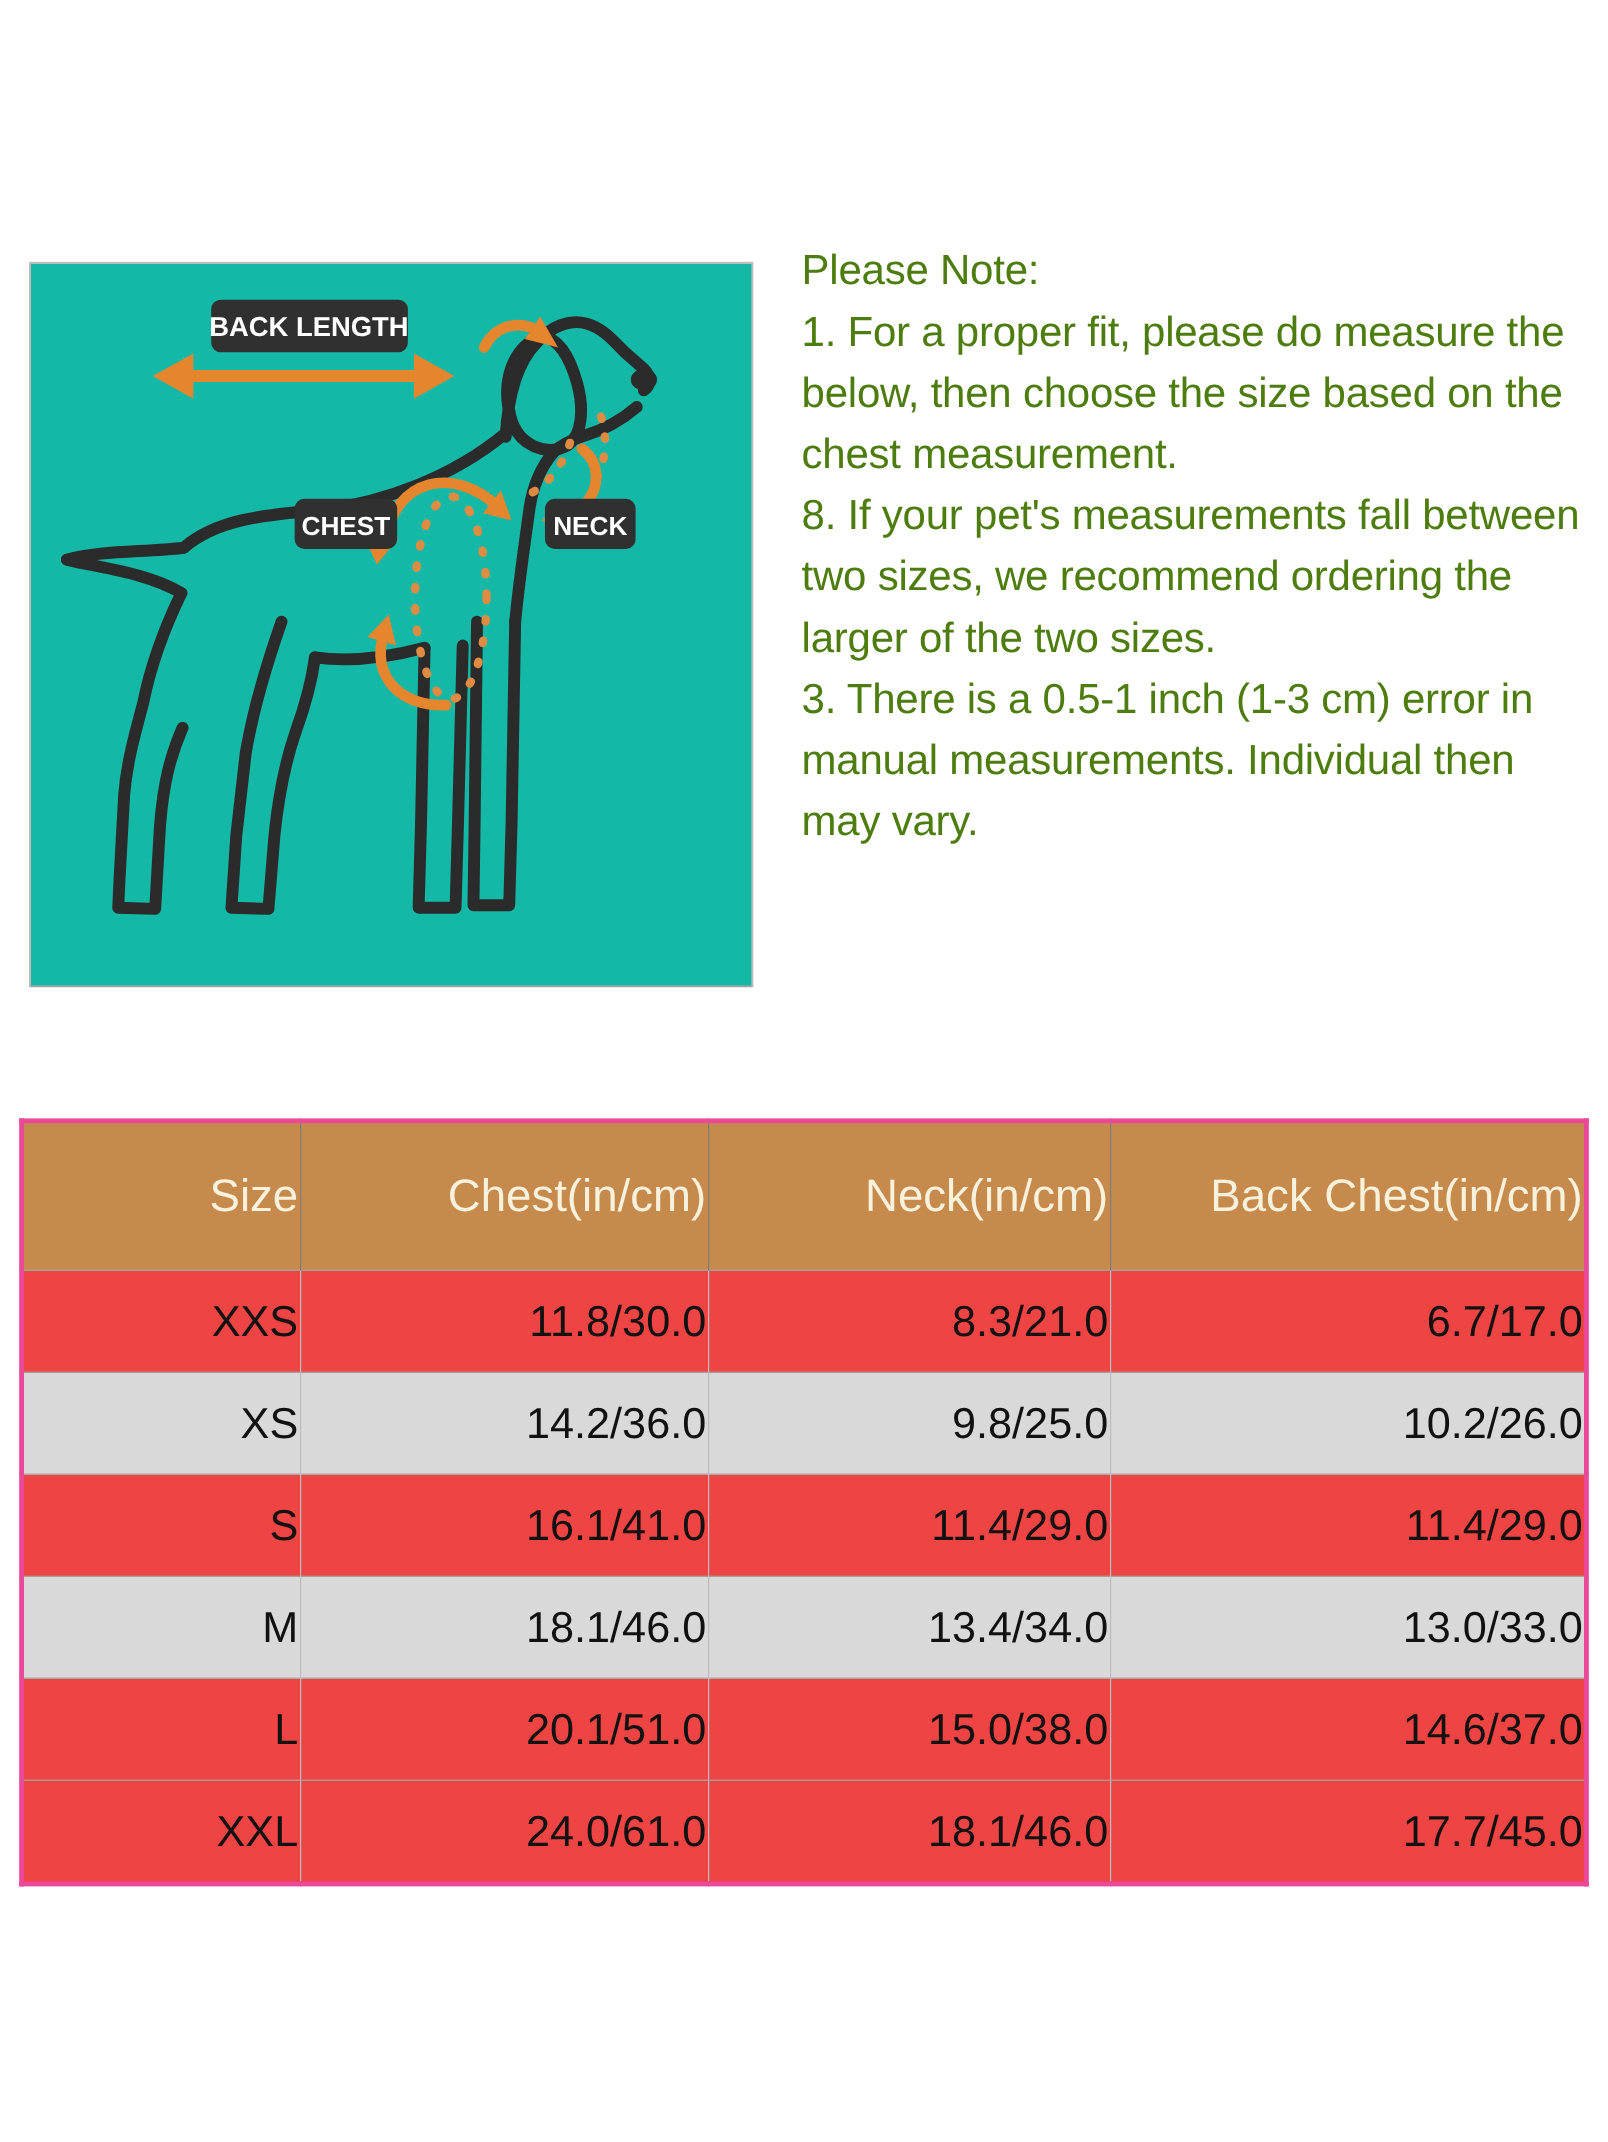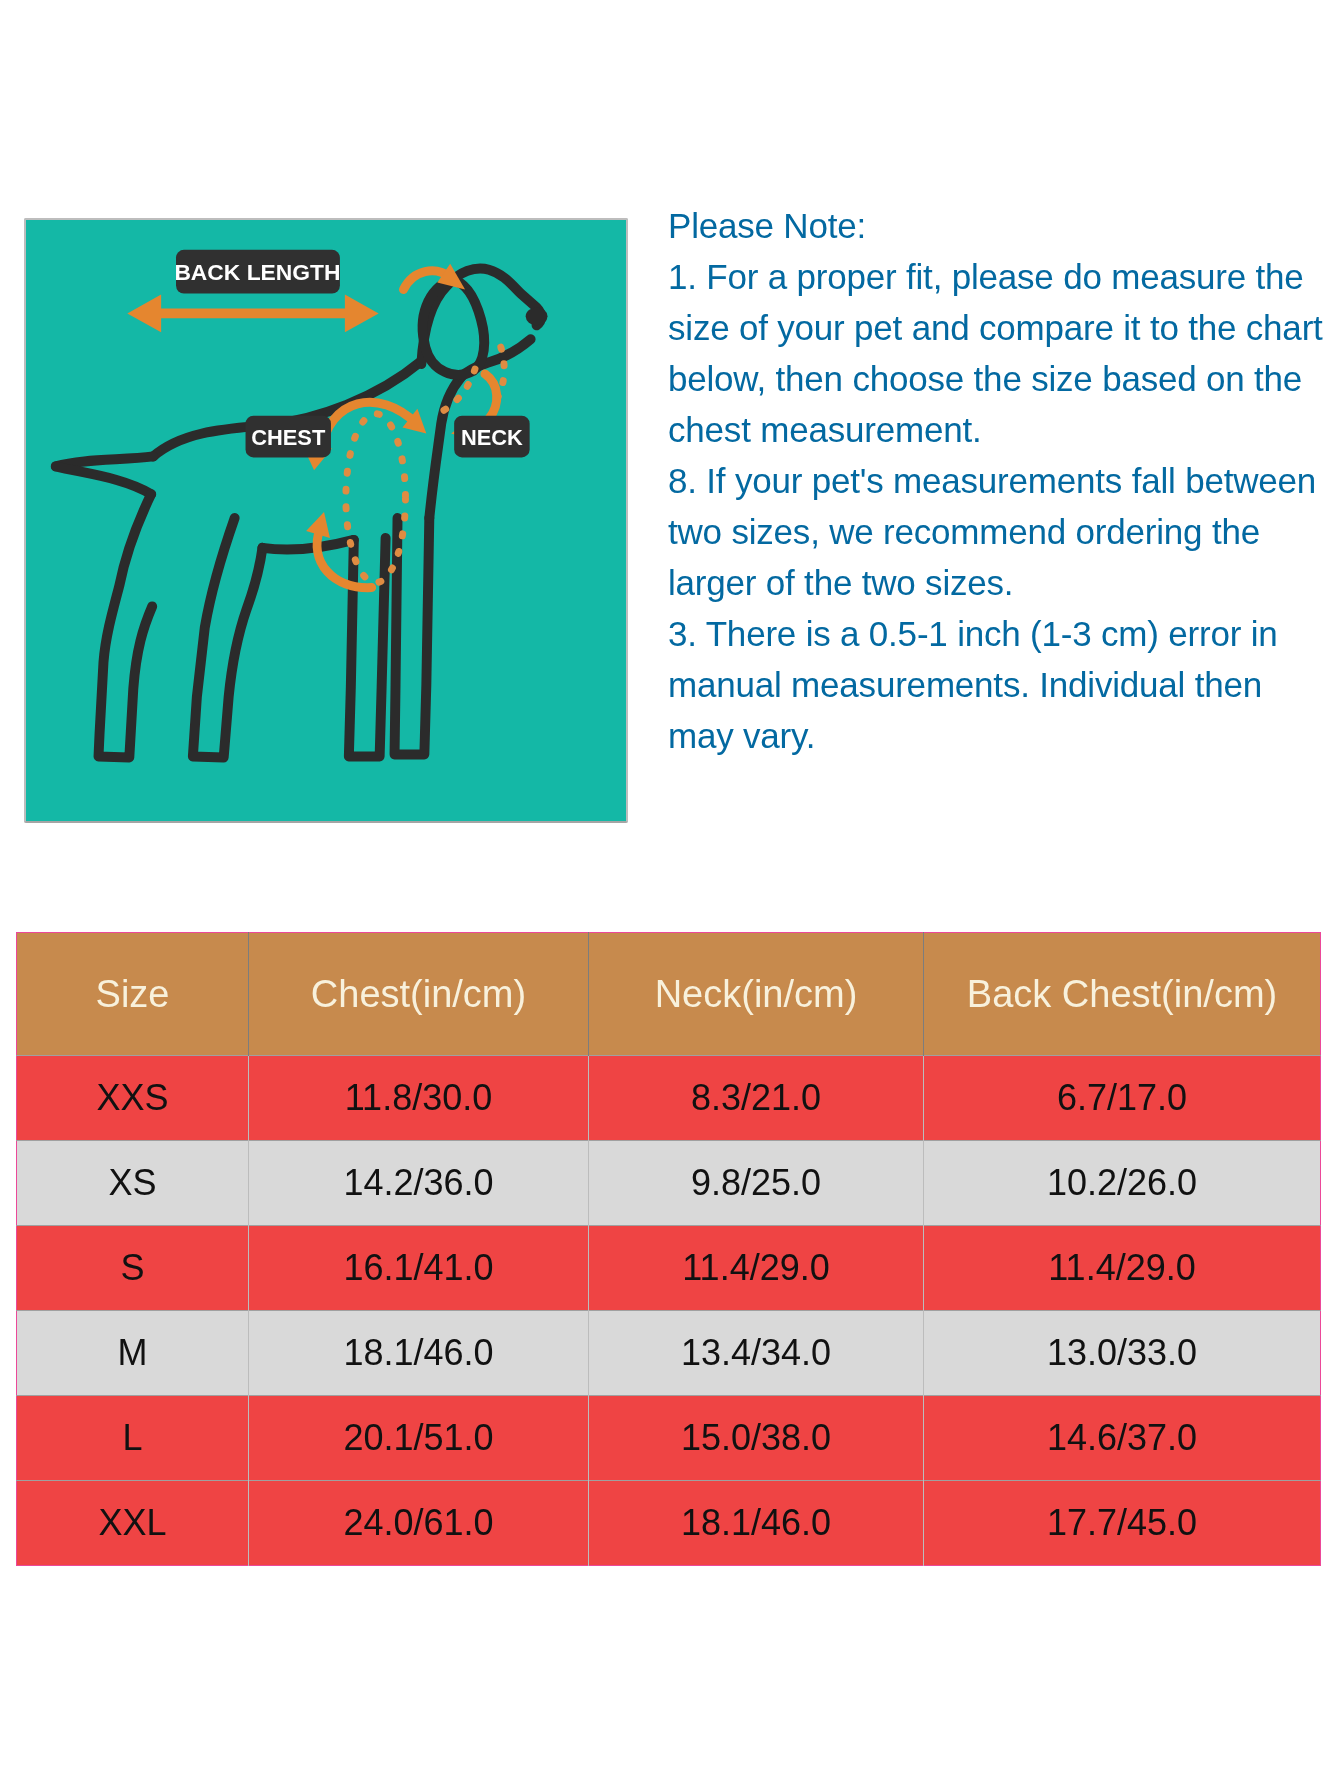--- a/index.html
+++ b/index.html
@@ -12,21 +12,21 @@
   .diagram-panel{
     position:absolute;left:24px;top:218px;width:604px;height:605px;
     border:2px solid #bdbdbd;border-bottom-color:#a5a5a5;background:#14b8a6;
     box-sizing:border-box;border-radius:2px;
   }
   .diagram-panel svg{position:absolute;left:0;top:0;width:100%;height:100%;}
 
   
   .note-block{
     position:absolute;left:668px;top:200px;width:668px;
-    font-size:35px;line-height:51px;color:#0369a1;
+    font-size:35px;line-height:51px;color:#4d7c0f;
     letter-spacing:-0.2px;
   }
   .note-line{white-space:nowrap;}
 
   
   .size-table{
     position:absolute;left:16px;top:932px;width:1304px;
     border-collapse:collapse;table-layout:fixed;
     font-size:36px;color:#111111;text-align:center;
   }
@@ -38,21 +38,21 @@
     height:120px;background:#c78a4d;color:#f8f1dc;font-weight:400;
     font-size:38px;border-right:1px solid #7d7d7d;
   }
   .size-table th:last-child{border-right:none;}
   .size-table td{
     height:82px;border-right:1px solid #bcbcbc;border-top:1px solid #a0a0a0;
     background:#ef4444;
   }
   .size-table td:last-child{border-right:none;}
   .size-table tr.stripe td{background:#d9d9d9;}
-  .size-table{border:1px solid #ec4899;}
+  .size-table{border:4px solid #ec4899;text-align:right;}
 </style>
 </head>
 <body>
 
 <div class="diagram-panel">
   <svg viewBox="0 0 604 605">
 
     <g fill="none" stroke="#2b2b2b" stroke-width="10" stroke-linecap="round" stroke-linejoin="round">
 
       <path d="M 398,142 C 352,180 294,200 246,206 C 204,210 158,212 128,238"></path>
@@ -120,21 +120,20 @@
         <rect x="431" y="197" width="76" height="42" rx="8" fill="#303030"></rect>
         <text x="469" y="227" font-size="22">NECK</text>
       </g>
     </g>
   </svg>
 </div>
 
 <div class="note-block">
   <div class="note-line">Please Note:</div>
   <div class="note-line">1. For a proper fit, please do measure the</div>
-  <div class="note-line">size of your pet and compare it to the chart</div>
   <div class="note-line">below, then choose the size based on the</div>
   <div class="note-line">chest measurement.</div>
   <div class="note-line">8. If your pet's measurements fall between</div>
   <div class="note-line">two sizes, we recommend ordering the</div>
   <div class="note-line">larger of the two sizes.</div>
   <div class="note-line">3. There is a 0.5-1 inch (1-3 cm) error in</div>
   <div class="note-line">manual measurements. Individual then</div>
   <div class="note-line">may vary.</div>
 </div>
 

